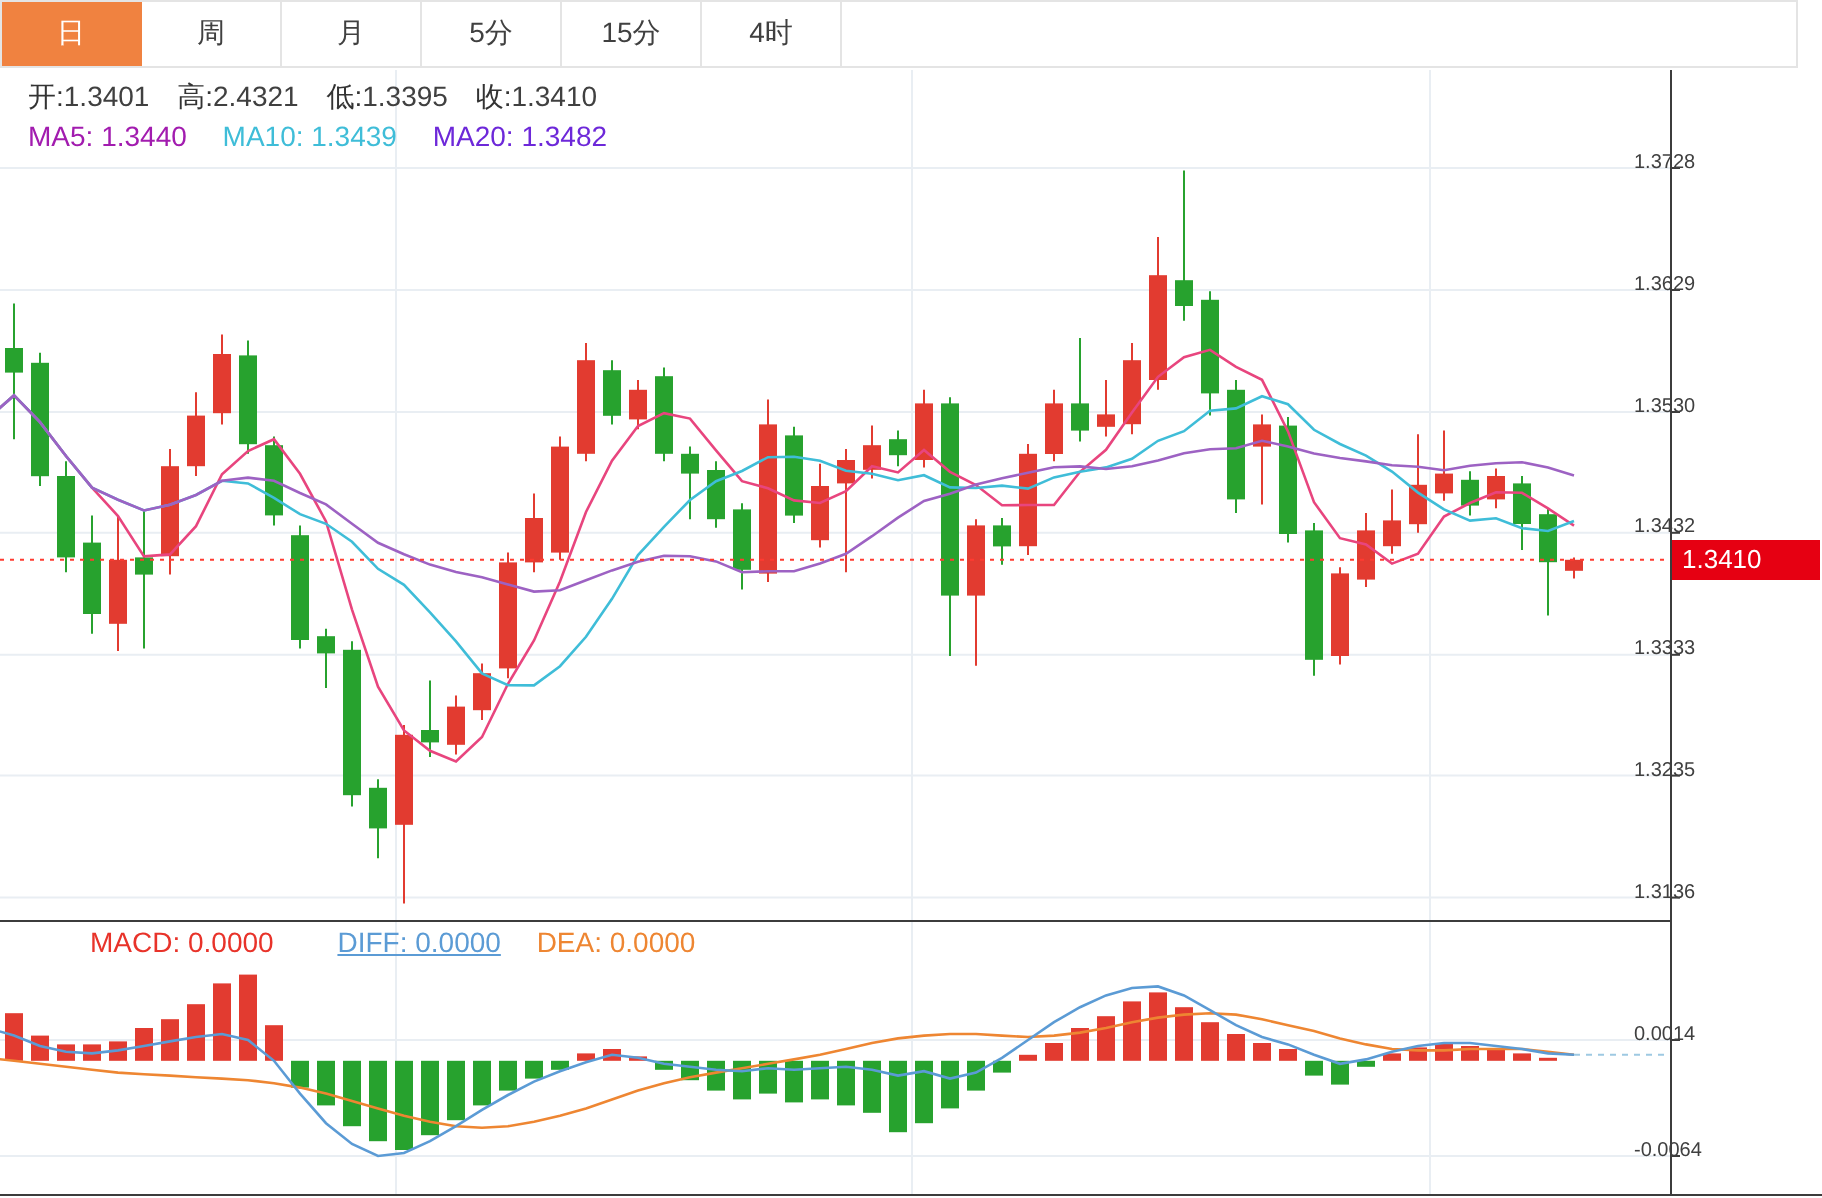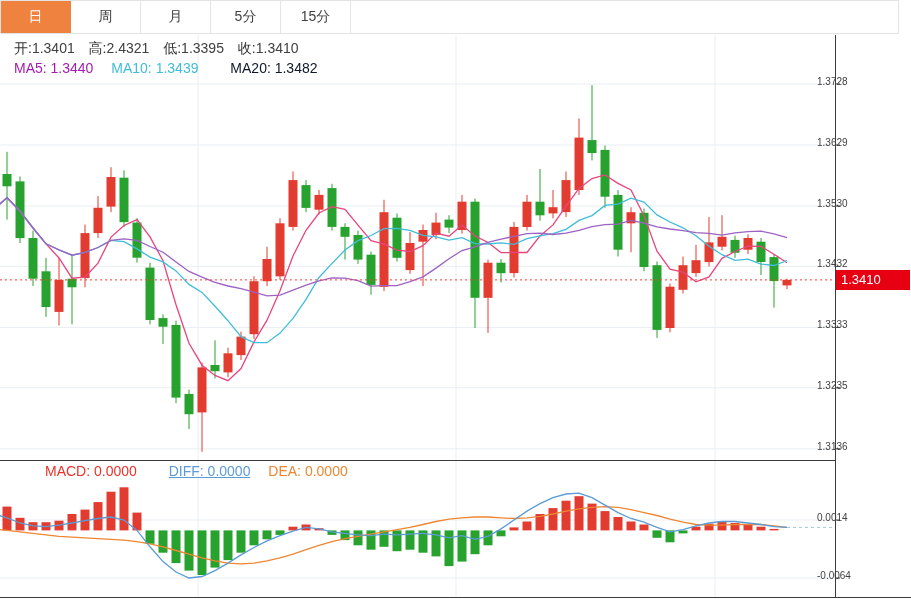--- a/index.html
+++ b/index.html
@@ -16,21 +16,21 @@
   
   .row{position:absolute;font-size:14px;white-space:nowrap;z-index:4;}
   #ohlc-row{left:14px;top:40px;}
   #ma-row{left:14px;top:60px;}
   #macd-row{left:45px;top:463px;}
   .lbl{color:#333333;margin-left:10px;}
   .lbl:first-child{margin-left:0;}
   .val-red{color:#404040;}
   .ma5{color:#a21caf;}
   .ma10{color:#3fbdd8;margin-left:14px;}
-  .ma20{color:#0f172a;margin-left:28px;}
+  .ma20{color:#6d28d9;margin-left:14px;}
   .macd-t{color:#e8332a;}
   .diff-t{color:#5b9bd5;margin-left:28px;text-decoration:underline;}
   .dea-t{color:#ee8632;margin-left:14px;text-align:right;}
   
   #chart{position:absolute;left:0;top:0;z-index:1;}
   
   .axis-label{position:absolute;left:817px;width:70px;font-size:10px;color:#404040;z-index:2;}
   
   #price-tag{position:absolute;left:836px;width:74px;height:20px;background:#e60012;
              color:#ffffff;font-size:13px;line-height:20px;padding-left:5px;
@@ -38,20 +38,21 @@
 </style>
 </head>
 <body>
 
 <div class="tabbar">
   <div class="tab active">日</div>
   <div class="tab">周</div>
   <div class="tab">月</div>
   <div class="tab">5分</div>
   <div class="tab">15分</div>
+  <div class="tab">4时</div>
   <div class="tab-filler"></div>
 </div>
 
 <div class="row" id="ohlc-row">
   <span class="lbl">开:</span><span class="val-red">1.3401</span>
   <span class="lbl">高:</span><span class="val-red">2.4321</span>
   <span class="lbl">低:</span><span class="val-red">1.3395</span>
   <span class="lbl">收:</span><span class="val-red">1.3410</span>
 </div>
 

